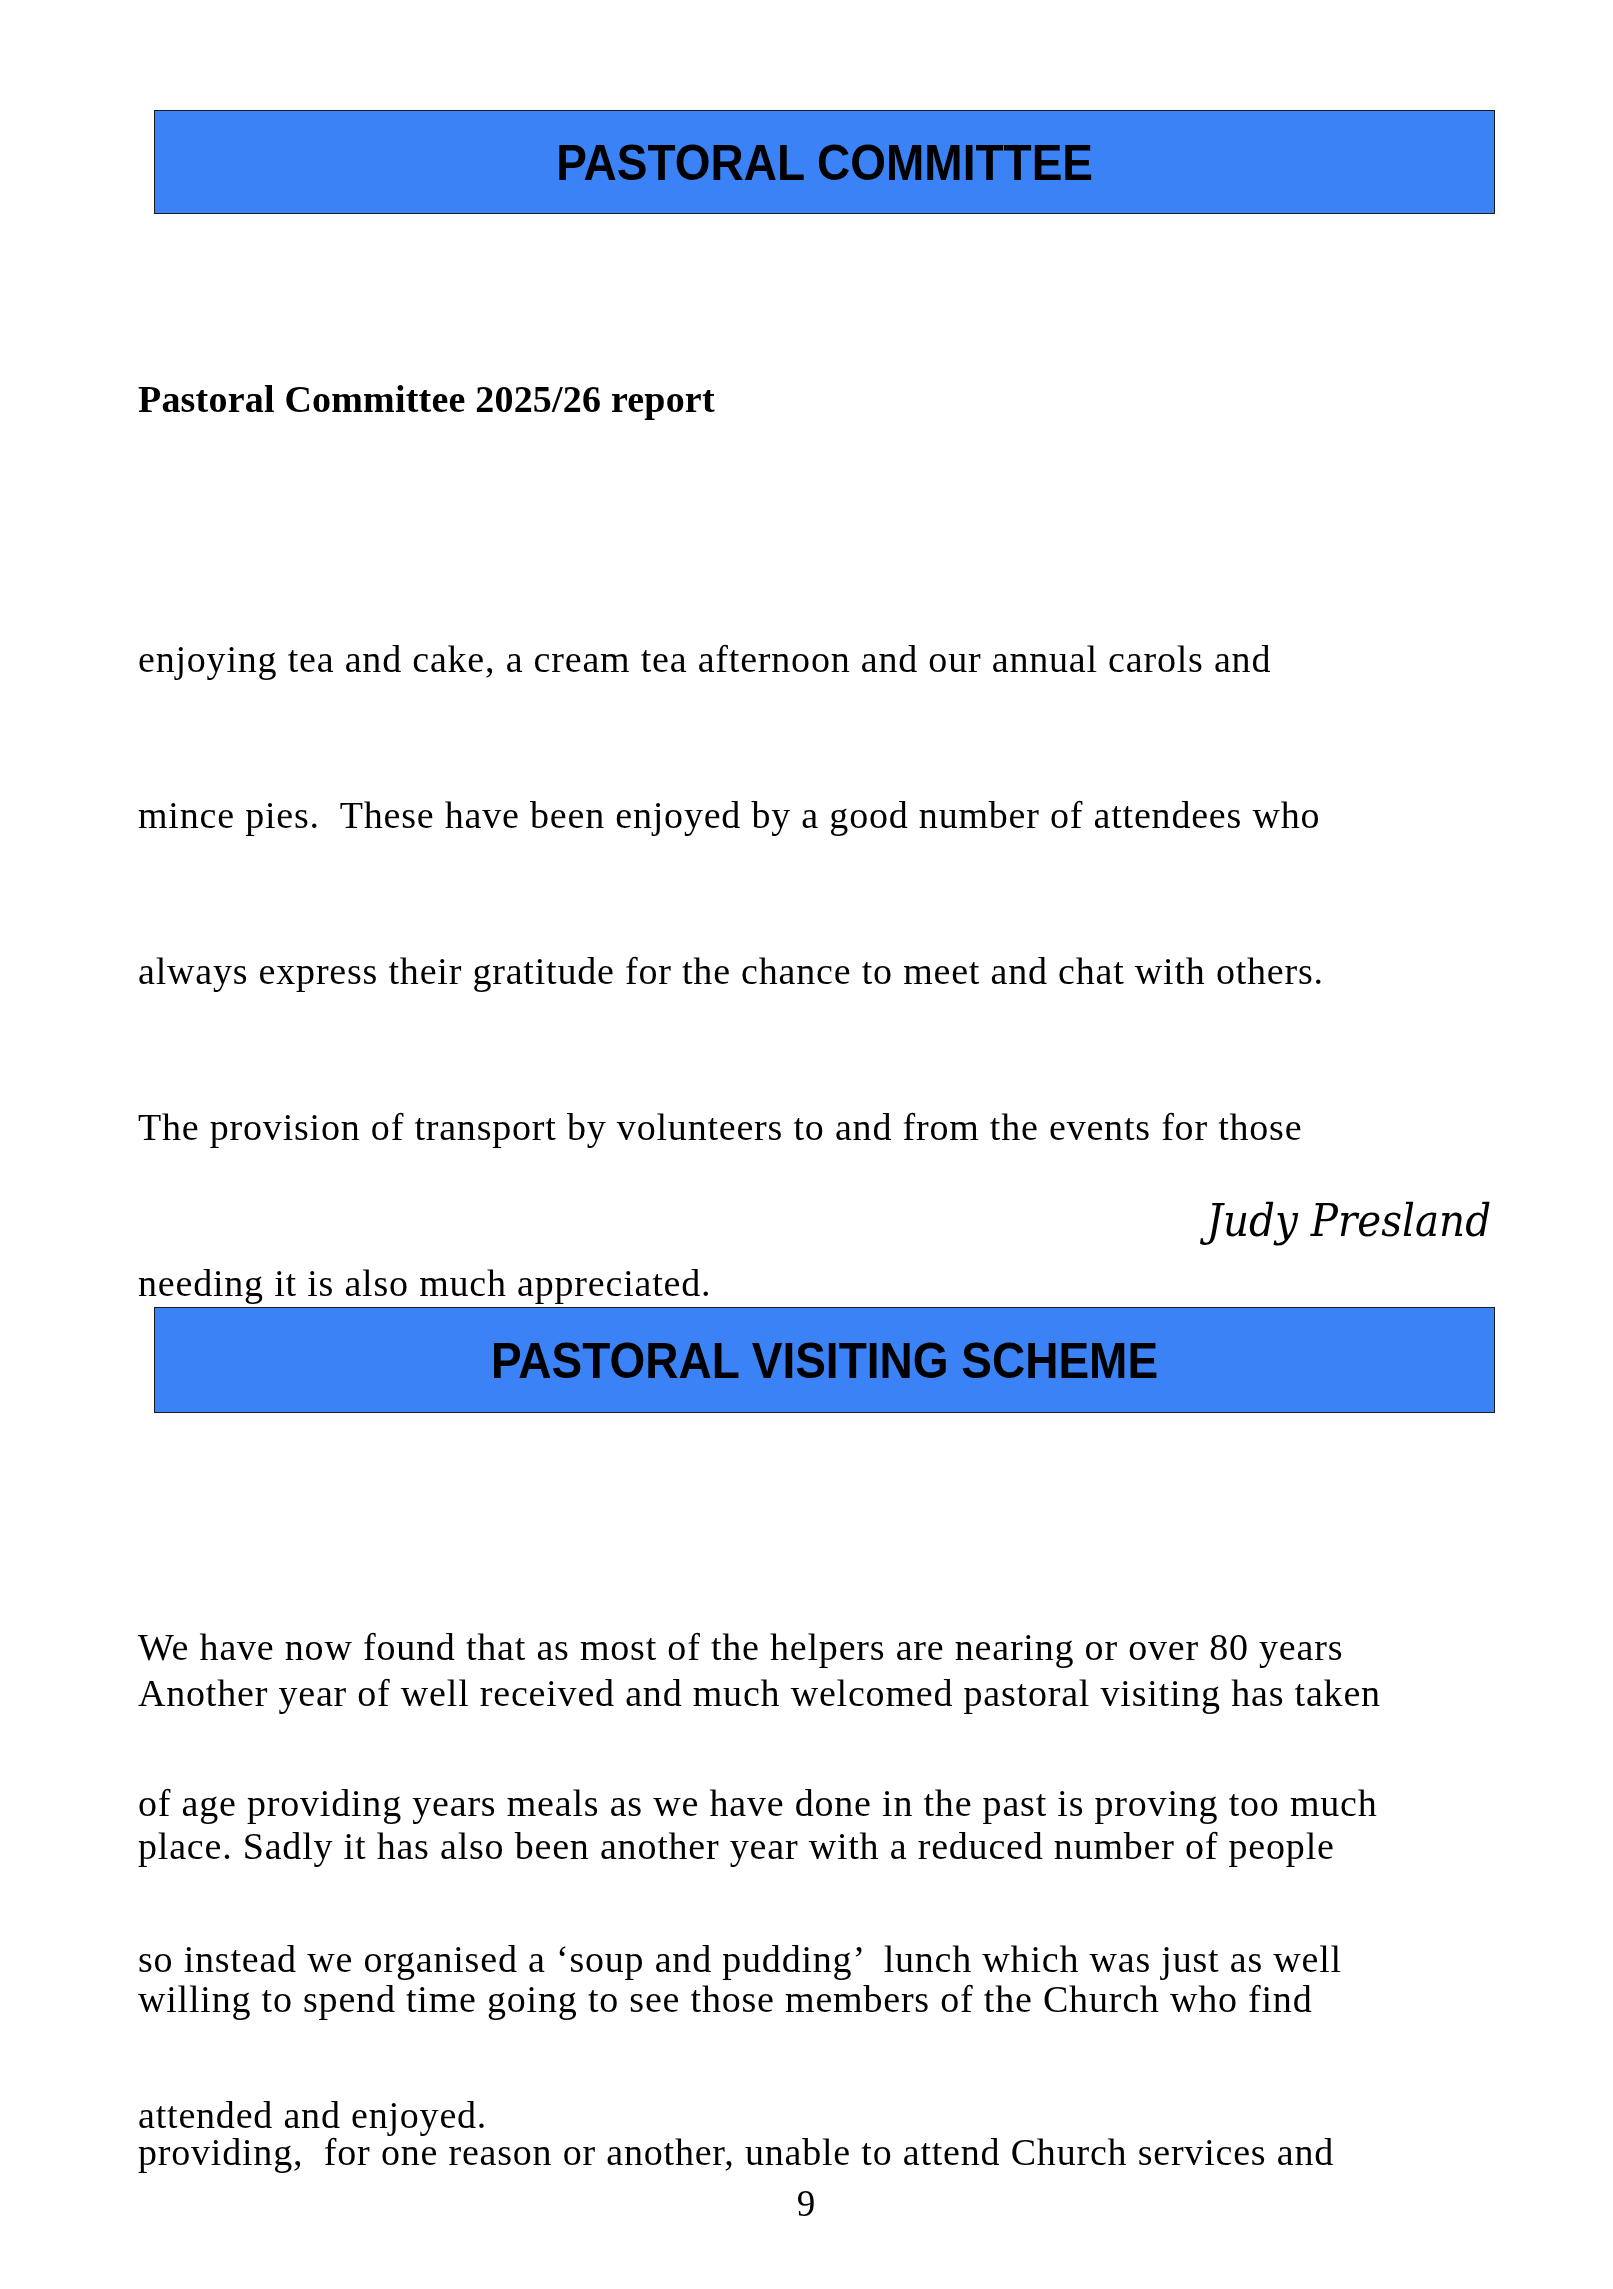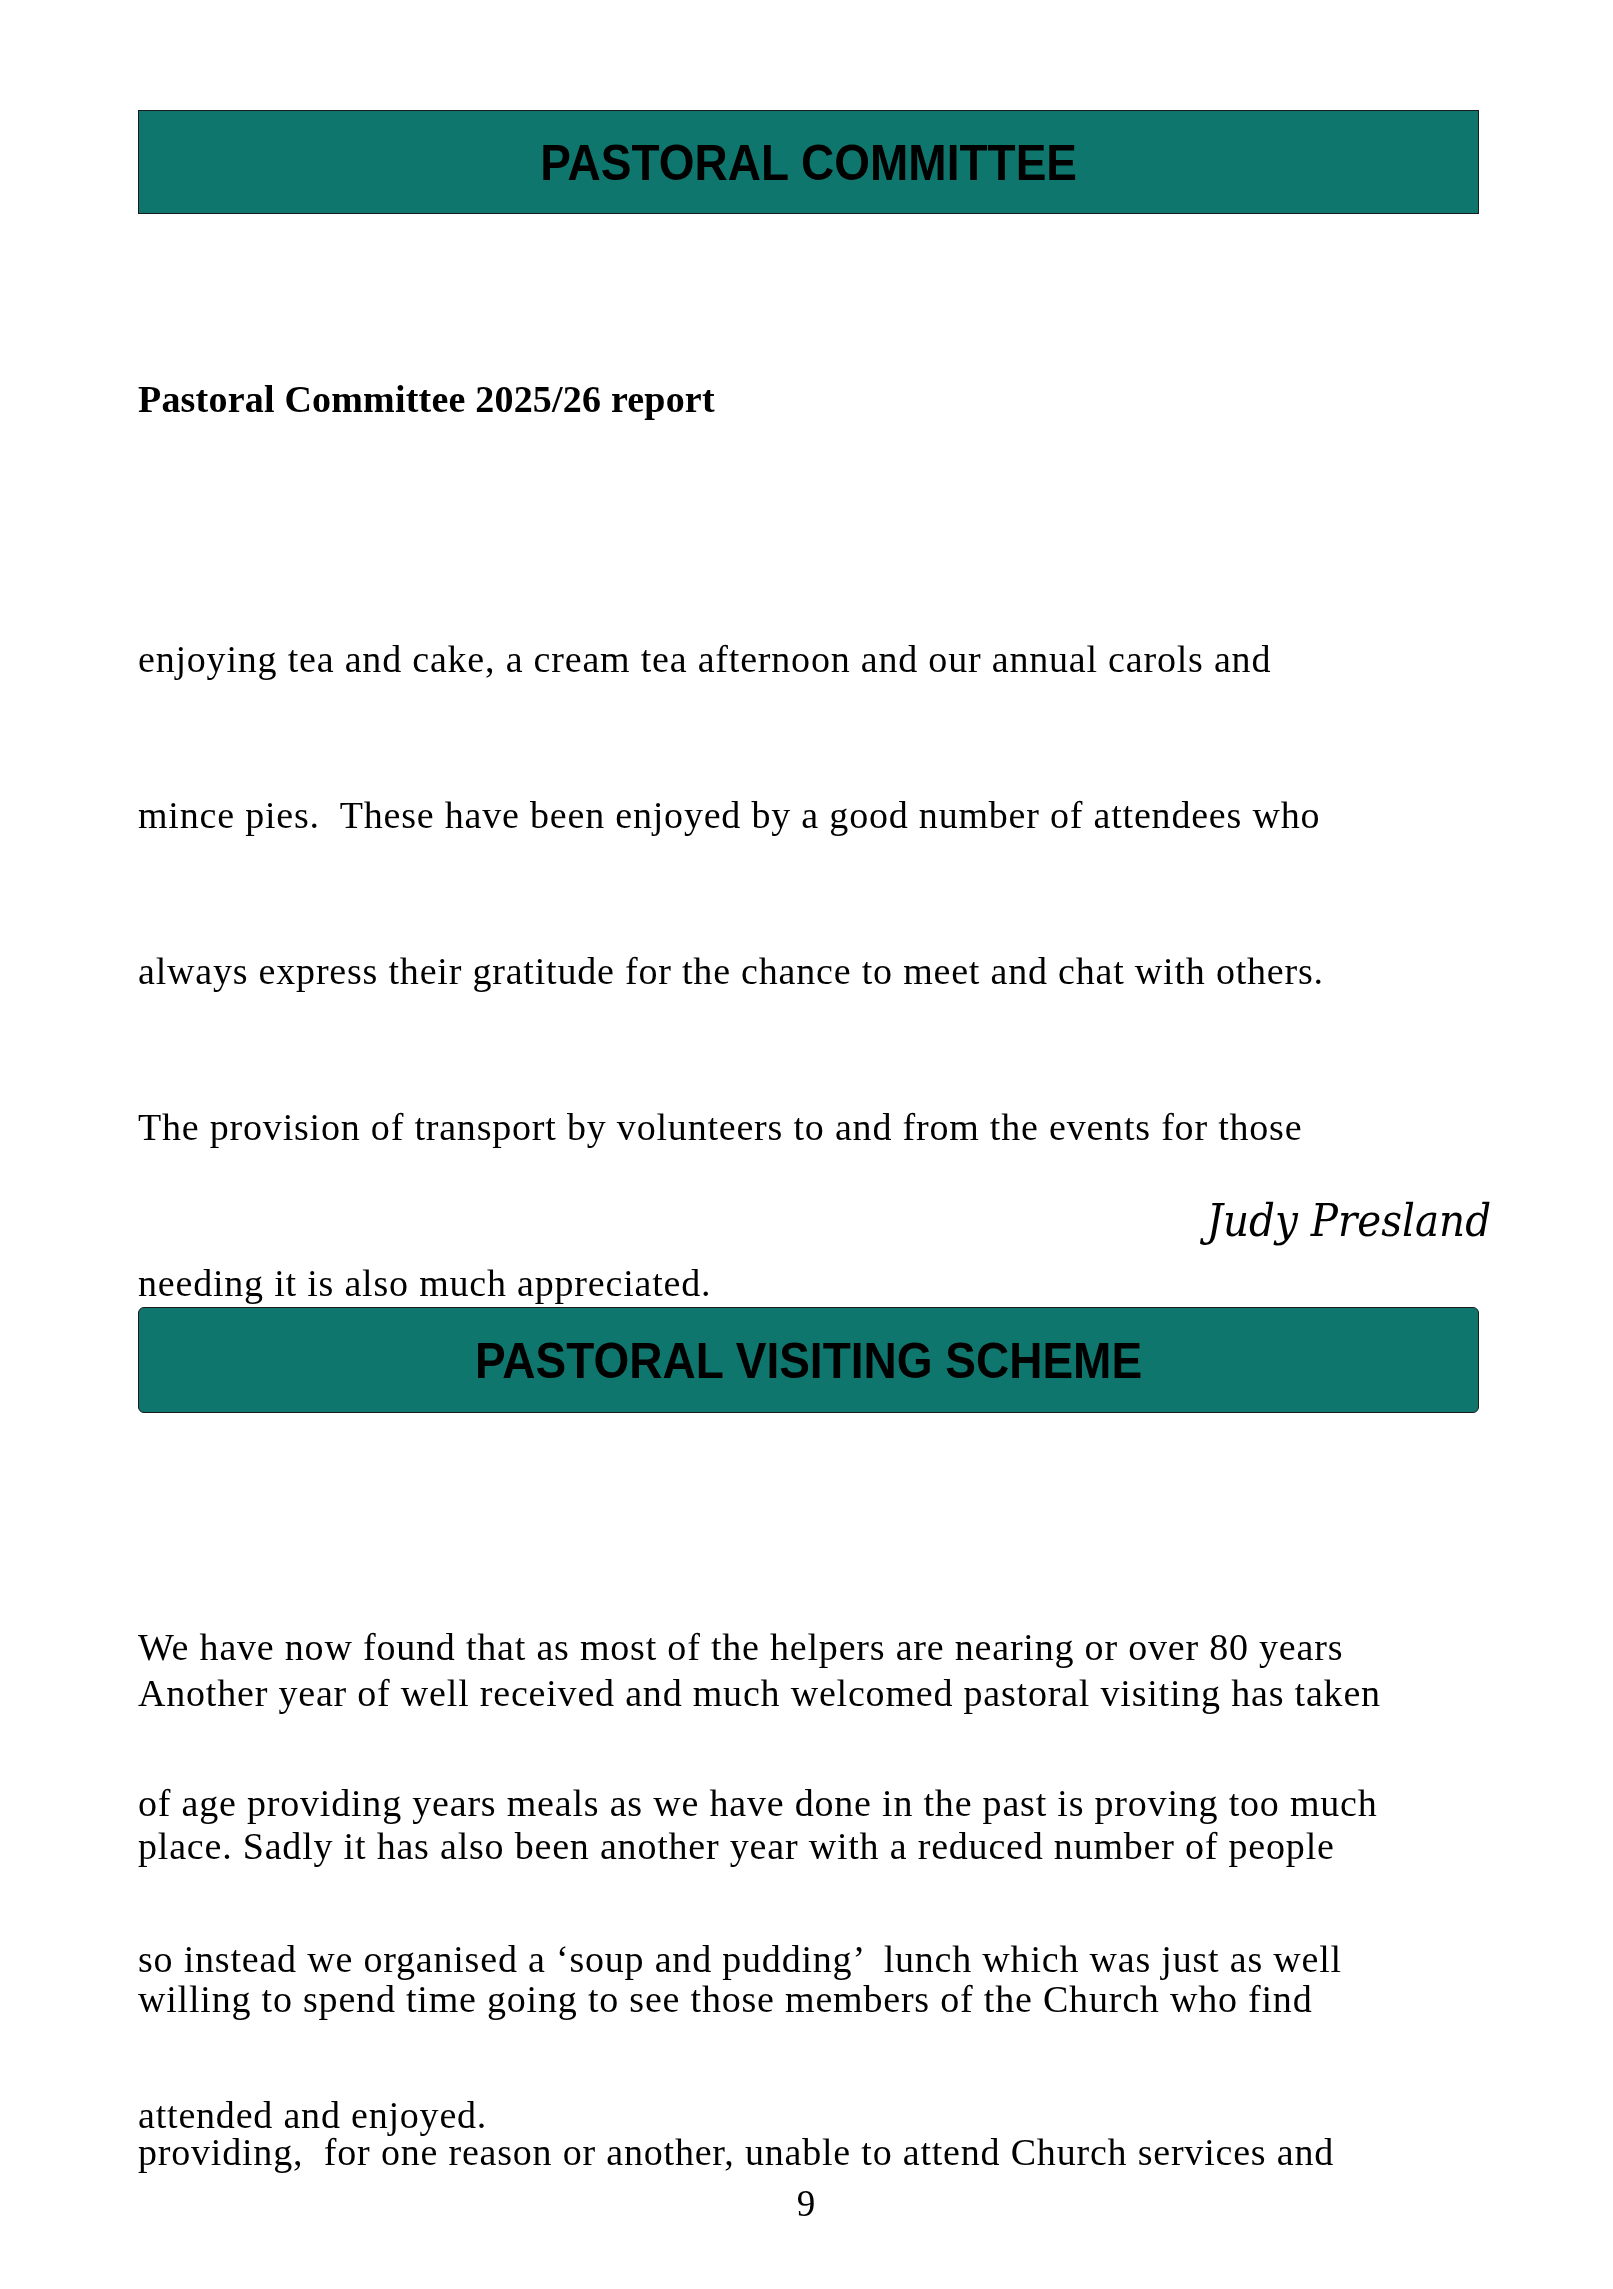--- a/index.html
+++ b/index.html
@@ -1,25 +1,25 @@
 <!DOCTYPE html>
 <html style="font-size:14.8px"><head>
 <meta charset="utf-8">
 <style>
   html, body { margin: 0; padding: 0; background: #ffffff; }
   body { width: 1613px; height: 2290px; position: relative; overflow: hidden; color: #000; }
   .page { position: absolute; left: 0; top: 0; width: 1613px; height: 2290px; background: #fff; }
 
   .heading-box {
-    position: absolute; left: 138px; width: 1339px;
-    background: #0f766e; border: 1.8px solid #1b1b1b;
+    position: absolute; left: 154px; width: 1339px;
+    background: #3b82f6; border: 1.8px solid #1b1b1b;
     display: flex; align-items: center; justify-content: center;
   }
   .heading-box.h1 { top: 110px; height: 102px; }
-  .heading-box.h2 { top: 1307px; height: 104px; border-radius: 6px; }
+  .heading-box.h2 { top: 1307px; height: 104px; }
   .heading-text {
     font-family: "Liberation Sans", sans-serif; font-weight: bold;
     font-size: 50px; line-height: 1; white-space: pre;
     transform: scaleX(0.92); transform-origin: center center;
     display: inline-block; margin-top: 1.8px;
   }
 
   .body-block {
     position: absolute; left: 138px; width: 1403px;
     font-family: "Liberation Sans", sans-serif; font-size: 38px;

